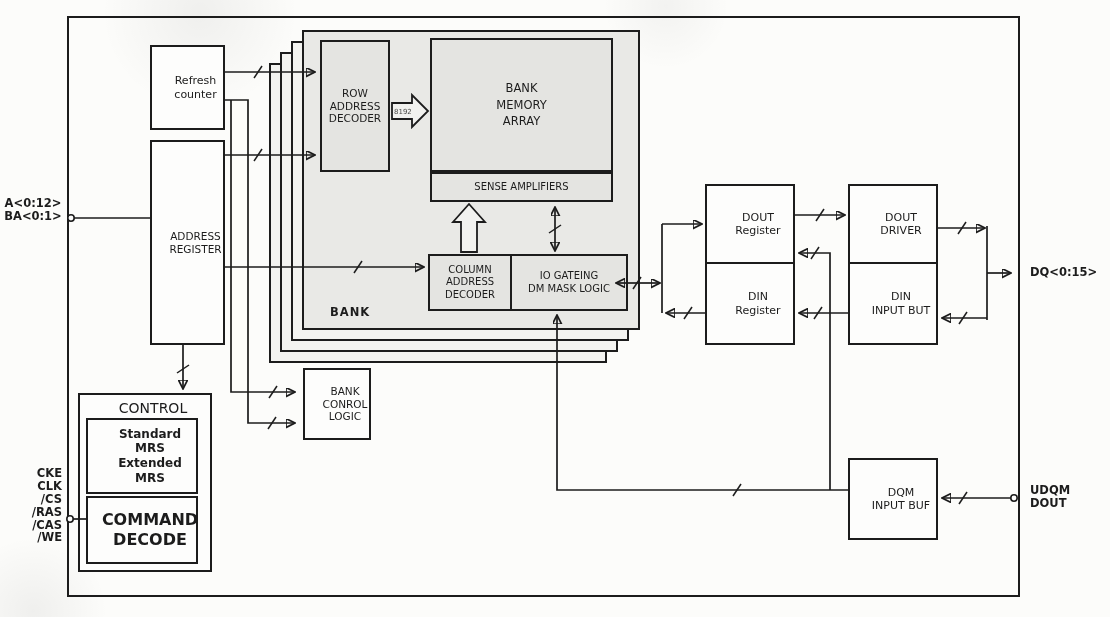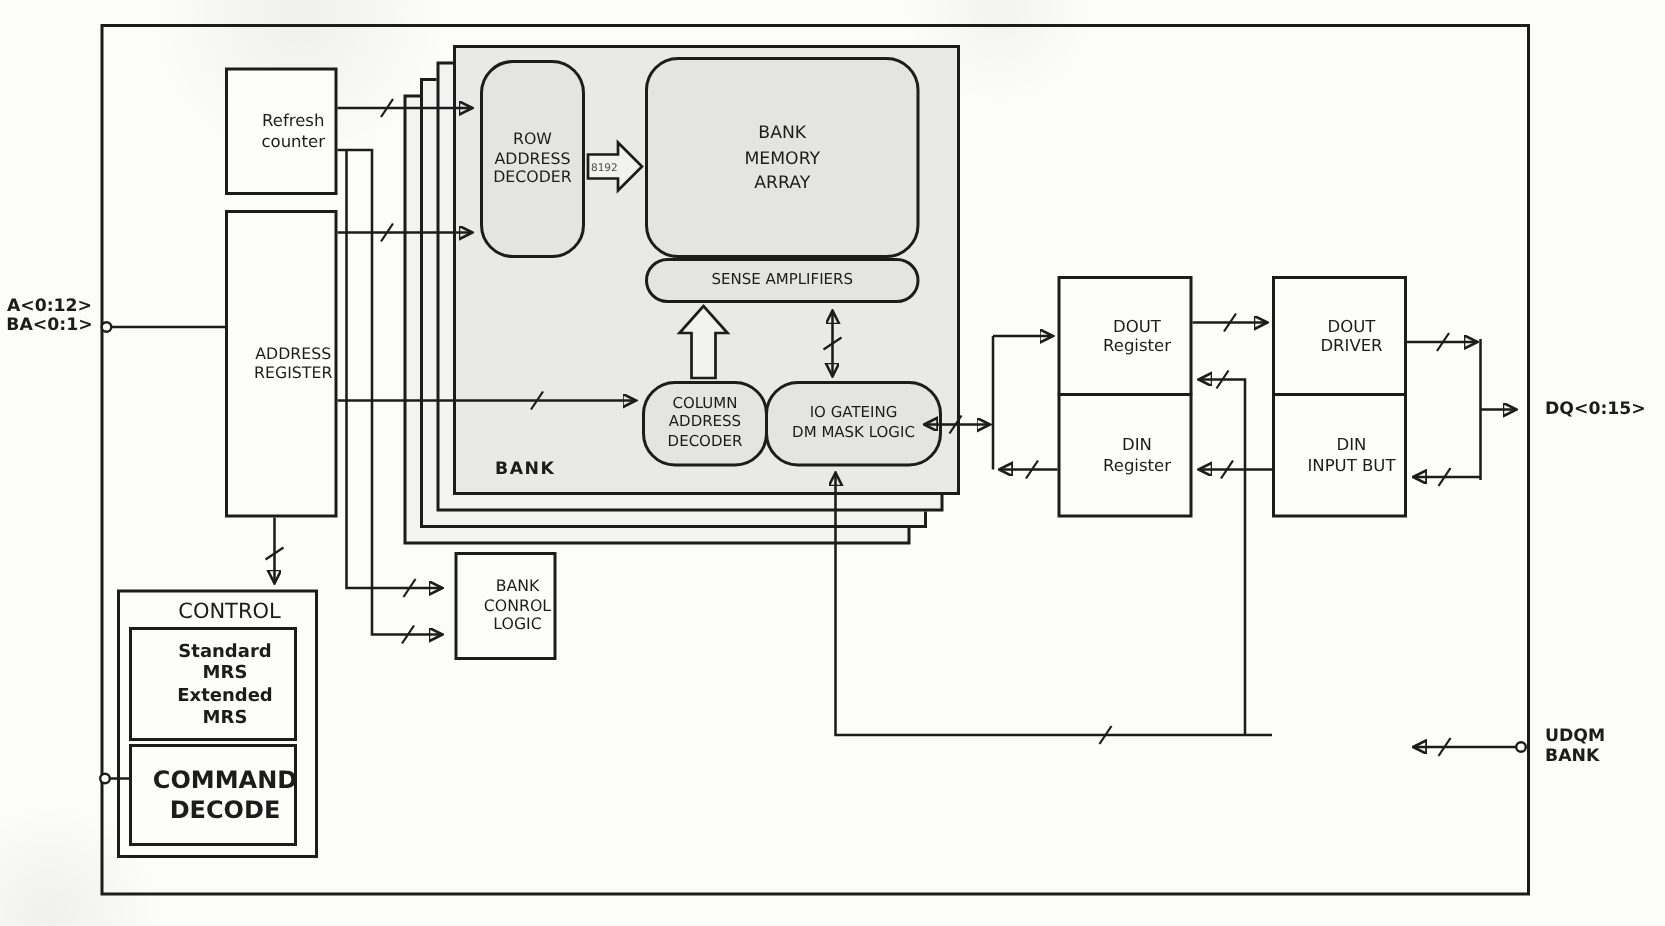--- a/index.html
+++ b/index.html
@@ -4,21 +4,21 @@
 <style>
   html,body{margin:0;padding:0;background:#f4f4f2;font-family:"DejaVu Sans","Liberation Sans",sans-serif;}
   .stage{position:relative;width:1110px;height:617px;background:#fcfcfa;overflow:hidden;
          background-image:radial-gradient(circle at 18% 2%, rgba(0,0,0,0.05), rgba(0,0,0,0) 9%),
                           radial-gradient(circle at 60% 1%, rgba(0,0,0,0.04), rgba(0,0,0,0) 7%),
                           radial-gradient(circle at 3% 99%, rgba(0,0,0,0.05), rgba(0,0,0,0) 6%);}
   .box{position:absolute;box-sizing:border-box;border:2px solid #1c1c1c;display:flex;align-items:center;justify-content:center;text-align:center;}
   .lbl{white-space:pre-line;line-height:1.22;color:#1c1c1c;}
   .plain{position:absolute;color:#1c1c1c;white-space:pre-line;line-height:1.15;}
   .white{background:#fdfdfc;padding-left:16px;}
-  .gray{background:#e4e4e1;border-radius:22px;}
+  .gray{background:#e4e4e1;}
   .bankfill{background:#e9e9e6;}
   .backfill{background:#f3f3f0;}
   svg.wires{position:absolute;left:0;top:0;pointer-events:none;}
   svg.wires line, svg.wires path{stroke:#1c1c1c;stroke-width:1.7;fill:none;}
   svg.wires .slash{stroke-width:1.5;}
   svg.wires circle{fill:#fdfdfc;stroke:#1c1c1c;stroke-width:1.6;}
   svg.wires polygon.fat{fill:#f2f2ef;stroke:#1c1c1c;stroke-width:1.8;}
   svg.wires text{font-family:"DejaVu Sans","Liberation Sans",sans-serif;fill:#4a4a48;}
 </style>
 </head>
@@ -93,26 +93,36 @@
 Register</span>
   </div>
   <div class="box white" style="left:848px;top:184px;width:90px;height:80px;">
     <span class="lbl" style="font-size:11px;">DOUT
 DRIVER</span>
   </div>
   <div class="box white" style="left:848px;top:262px;width:90px;height:83px;">
     <span class="lbl" style="font-size:11px;">DIN
 INPUT BUT</span>
   </div>
+  <div class="box white" style="left:848px;top:458px;width:90px;height:82px;">
+    <span class="lbl" style="font-size:11px;">DQM
+INPUT BUF</span>
+  </div>
 
   <div class="plain" style="left:4px;top:197px;width:58px;text-align:center;font-size:11.5px;font-weight:bold;line-height:1.15;">A&lt;0:12&gt;
 BA&lt;0:1&gt;</div>
+  <div class="plain" style="left:4px;top:467px;width:58px;text-align:right;font-size:11.5px;font-weight:bold;line-height:1.12;">CKE
+CLK
+/CS
+/RAS
+/CAS
+/WE</div>
   <div class="plain" style="left:1030px;top:266px;font-size:11.5px;font-weight:bold;">DQ&lt;0:15&gt;</div>
   <div class="plain" style="left:1030px;top:484px;font-size:11.5px;font-weight:bold;line-height:1.12;">UDQM
-BANK</div>
+DOUT</div>
 
   <svg class="wires" width="1110" height="617" viewBox="0 0 1110 617">
     <defs>
       <marker id="ah" markerUnits="userSpaceOnUse" markerWidth="10" markerHeight="10" refX="8" refY="4.5" orient="auto">
         <path d="M0,0 L9,4.5 L0,9 Z" fill="#1c1c1c" stroke="none"></path>
       </marker>
     </defs>
 
     <g>
       <line x1="225" y1="72" x2="314" y2="72" marker-end="url(#ah)"></line>

